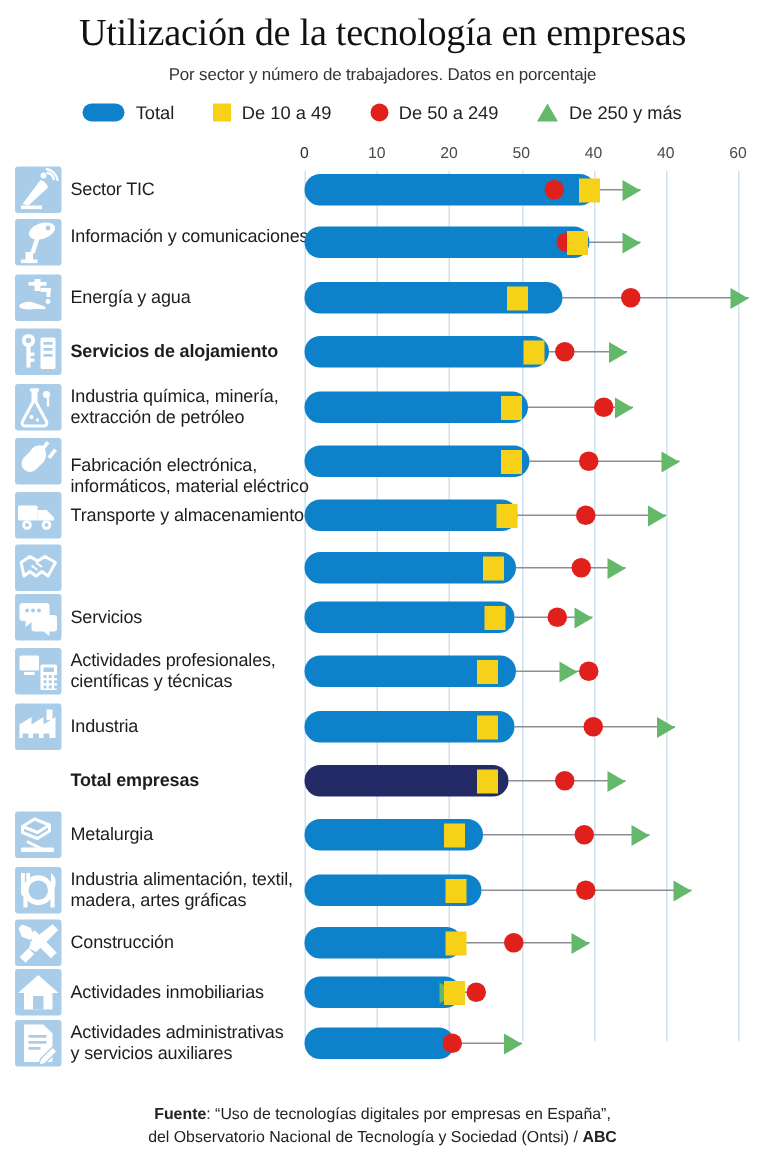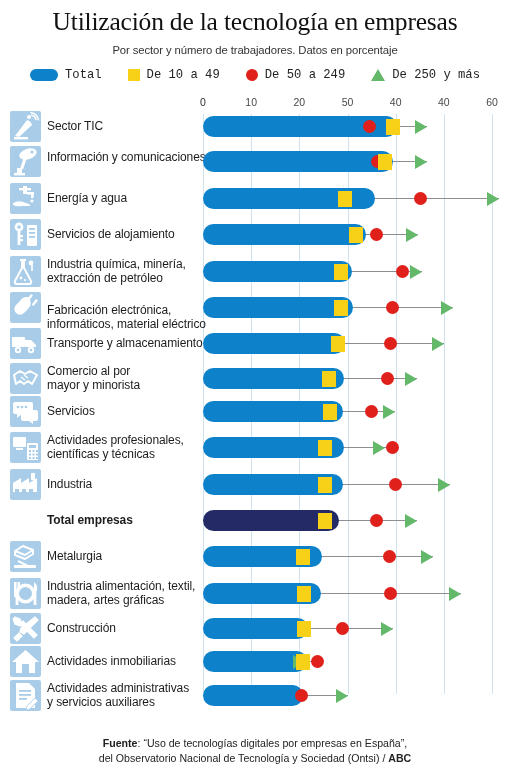--- a/index.html
+++ b/index.html
@@ -19,21 +19,21 @@
   #chart-subtitle{
     font-size:11.3px;color:#333;text-align:center;
     margin:8px 0 0 0;letter-spacing:-0.1px;
   }
   
   #legend{
     display:flex;align-items:center;justify-content:center;
     gap:26px;margin-top:12px;padding:0 14px;
   }
   .legend-item{display:flex;align-items:center;gap:7px;}
-  .legend-label{font-size:12.2px;color:#222;white-space:nowrap;font-family:Liberation Mono, monospace;}
+  .legend-label{font-size:12.2px;color:#222;white-space:nowrap;}
   .sw-total{width:28px;height:12px;border-radius:6px;background:#0d82ca;display:block;}
   .sw-yellow{width:12px;height:12px;background:#f7d117;display:block;}
   .sw-red{width:12px;height:12px;border-radius:50%;background:#e0201b;display:block;}
   .sw-green{width:0;height:0;border-left:7px solid transparent;border-right:7px solid transparent;
             border-bottom:12px solid #63b86a;display:block;}
   
   #plot{position:absolute;left:0;top:96px;width:510px;height:615px;}
   #grid{position:absolute;left:0;top:0;width:510px;height:615px;}
   .gridline{position:absolute;top:18px;width:1px;background:#cfe2f0;}
   .axis-tick{
@@ -185,21 +185,21 @@
               <rect x="10" y="20" width="3" height="2.2"></rect>
               <rect x="17" y="6" width="10" height="21" rx="1"></rect>
               <g fill="#a9cde9">
                 <rect x="19" y="9" width="6" height="1.8"></rect>
                 <rect x="19" y="13" width="6" height="1.8"></rect>
                 <rect x="19" y="17" width="6" height="1.8"></rect>
               </g>
             </g>
           </svg>
         </div>
-        <div class="row-label" style="top: 10px;">Servicios de alojamiento</div>
+        <div class="row-label" style="top: 10px; font-weight: bold;">Servicios de alojamiento</div>
         <div class="connector" style="left: 365.803px; width: 52.02px; top: 16px;"></div>
         <div class="bar" style="left: 203px; width: 162.803px; top: 6px;"></div>
         <div class="m-green" style="left: 405.823px; top: 9.5px;"></div>
         <div class="m-red" style="left: 370.382px; top: 10px;"></div>
         <div class="m-yellow" style="left: 348.688px; top: 8.5px;"></div>
       </div>
       <div class="row" style="top: 159px; height: 34px;">
         <div class="row-icon" style="top: 1px;">
           <svg viewBox="0 0 31 31" xmlns="http://www.w3.org/2000/svg">
             <g fill="none" stroke="#fff" stroke-width="2">
@@ -267,22 +267,20 @@
           <svg viewBox="0 0 31 31" xmlns="http://www.w3.org/2000/svg">
             <g fill="none" stroke="#fff" stroke-width="2" stroke-linejoin="round">
               <path d="M4 12 l6-4 5 3 5-3 7 4-5 9-4-3-4 3-4-3-4 3z"></path>
             </g>
             <g stroke="#fff" stroke-width="1.4" fill="none">
               <path d="M11 14 l4 3"></path>
               <path d="M14 12 l4 3"></path>
             </g>
           </svg>
         </div>
-        <div class="row-label" style="top: 3px;">Comercio al por
-mayor y minorista</div>
         <div class="connector" style="left: 344.128px; width: 72.7317px; top: 16px;"></div>
         <div class="bar" style="left: 203px; width: 141.128px; top: 6px;"></div>
         <div class="m-green" style="left: 404.86px; top: 9.5px;"></div>
         <div class="m-red" style="left: 381.46px; top: 10px;"></div>
         <div class="m-yellow" style="left: 321.715px; top: 8.5px;"></div>
       </div>
       <div class="row" style="top: 299px; height: 34px;">
         <div class="row-icon" style="top: 1px;">
           <svg viewBox="0 0 31 31" xmlns="http://www.w3.org/2000/svg">
             <g fill="#fff">

